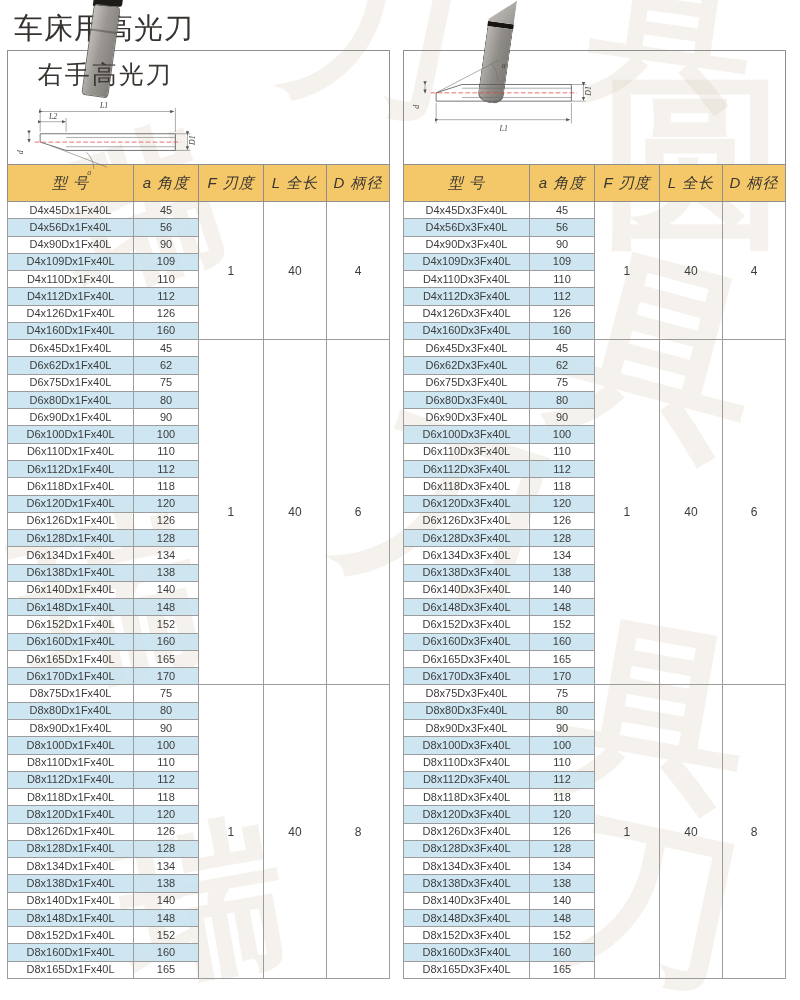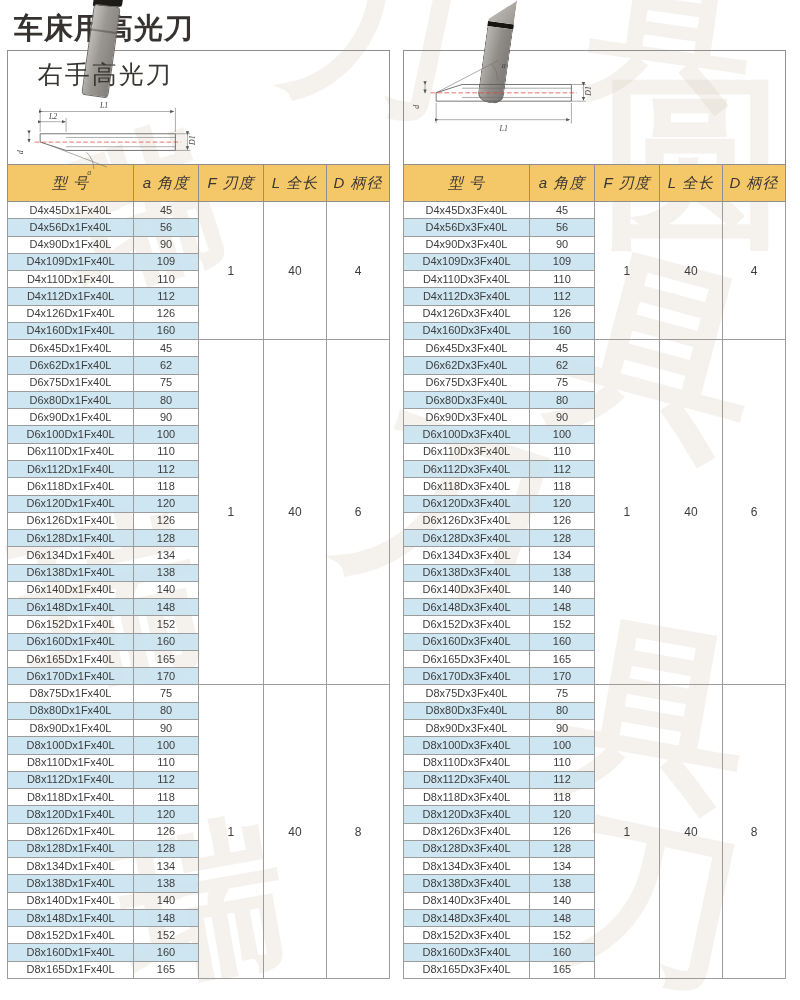--- a/index.html
+++ b/index.html
@@ -6,21 +6,21 @@
   html,body { width:800px; height:1000px; background:#fff; overflow:hidden;
     font-family:"Liberation Sans","DejaVu Sans",sans-serif; position:relative; }
 
   
   .watermark { position:absolute; inset:0; z-index:0; pointer-events:none; }
   .wm-char { position:absolute; color:rgba(190,175,150,0.16); font-weight:bold;
     font-family:"DejaVu Sans",sans-serif; line-height:1; user-select:none; }
 
   .page { position:relative; z-index:1; }
 
-  .page-title { font-size:29px; font-weight:bold; color:#36322f;
+  .page-title { font-size:29px; font-weight:normal; color:#36322f;
     padding:9px 0 0 14px; letter-spacing:1px; height:50px; }
 
   .tables-wrap { display:flex; margin-left:7px; gap:13px; }
 
   .ptable { width:383px; }
 
   
   .top-section { display:flex; height:114px; border:1px solid #8f8f8f; border-bottom:none;flex-direction:column; }
   .photo-cell { width:49%; border-right:1px solid #8f8f8f; position:relative; }
   .draw-cell { width:51%; position:relative; text-align:center; }

